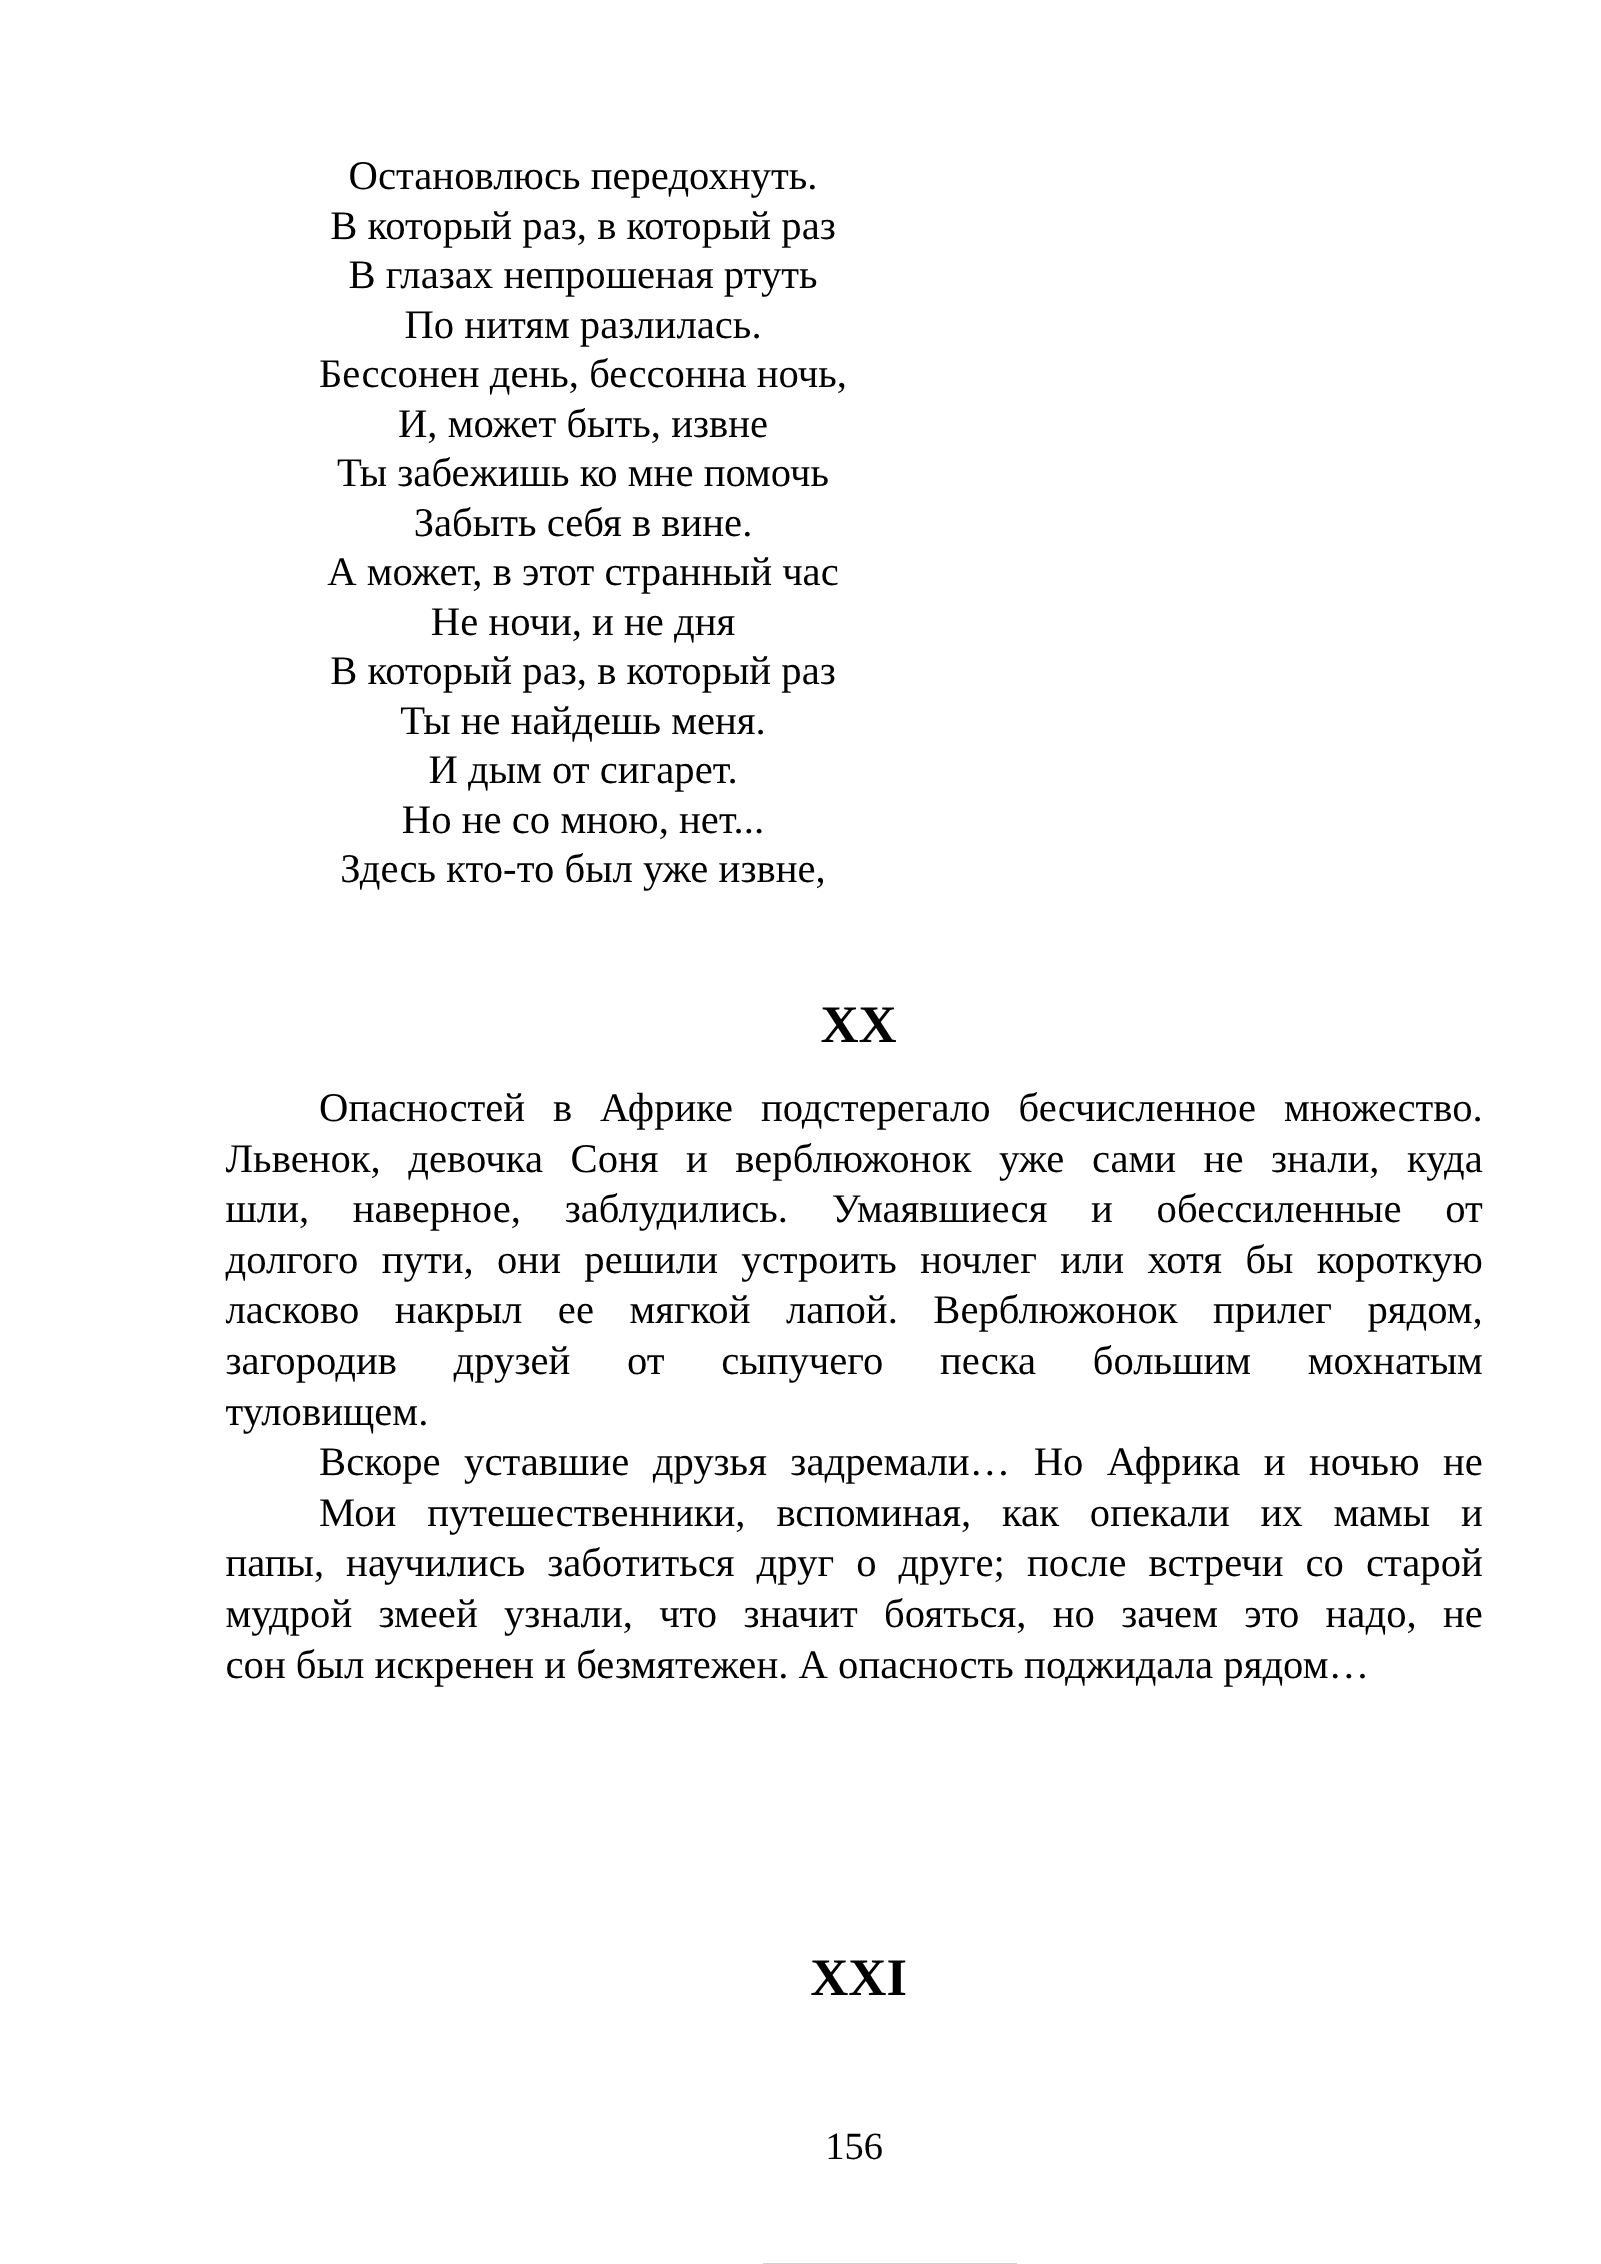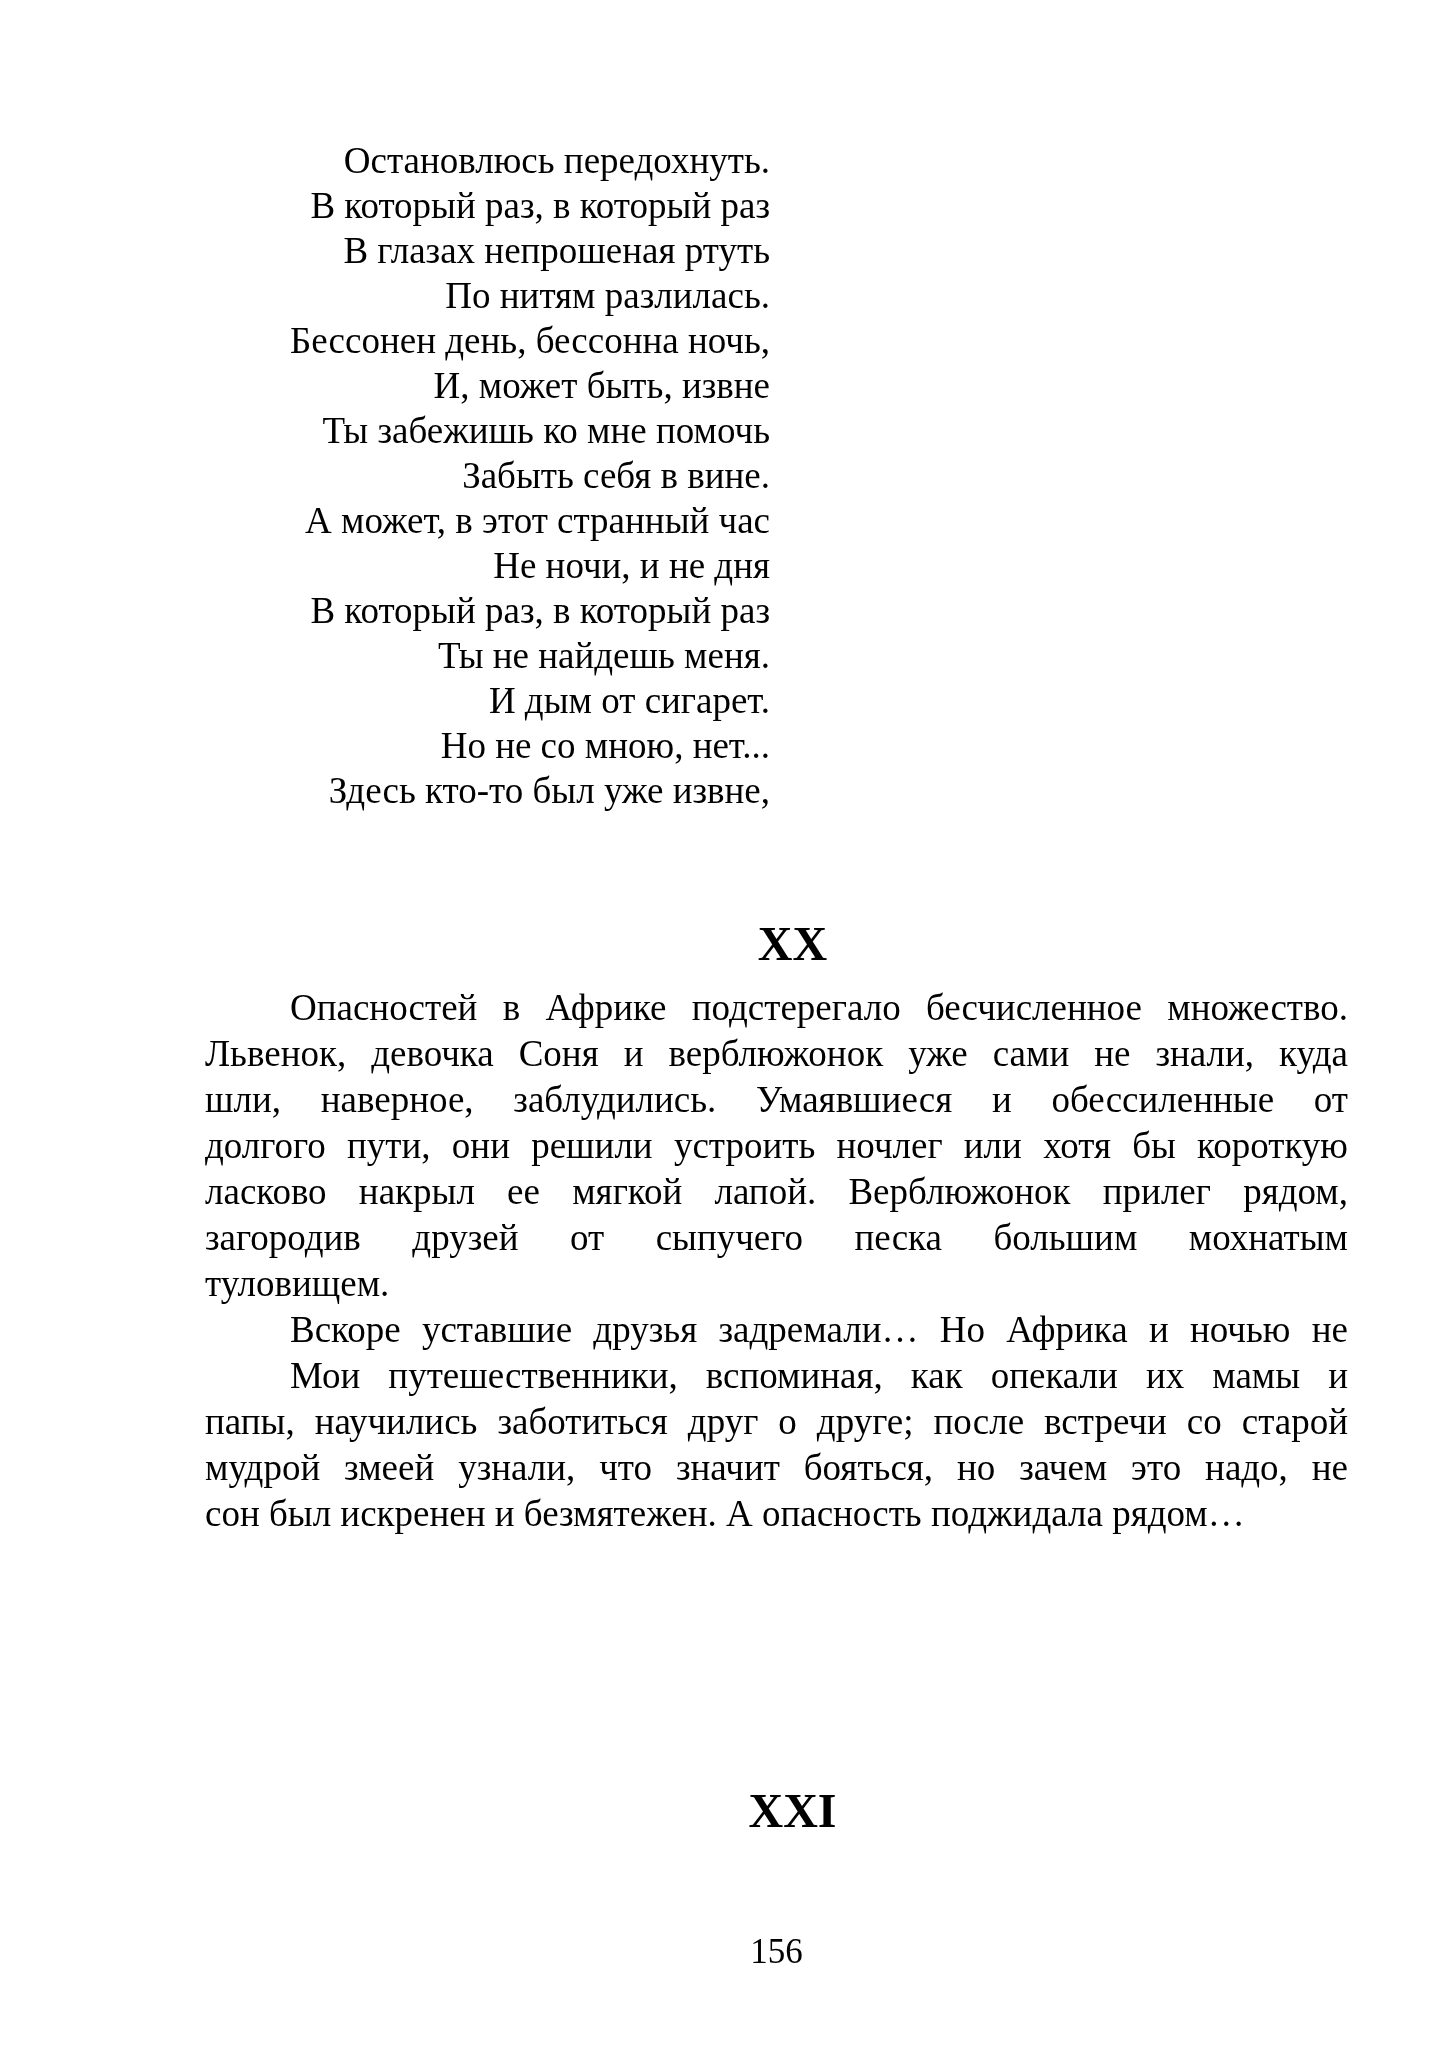--- a/index.html
+++ b/index.html
@@ -14,26 +14,26 @@
     overflow: hidden;
   }
   .poem {
     position: absolute;
     left: 290px;
     top: 138px;
     font-size: 37px;
     line-height: 45px;
     white-space: nowrap;
   }
-  .poem .line { text-align: right; }
+  .poem .line { text-align: center; }
   .heading {
     position: absolute;
     left: 205px;
     width: 1143px;
-    margin: 16px;
+    margin: 4px;
     text-align: center;
     font-size: 48px;
     line-height: 52px;
     font-weight: bold;
   }
   .heading-xx  { top: 902px; }
   .heading-xxi { top: 1769px; }
   .prose {
     position: absolute;
     left: 205px;

